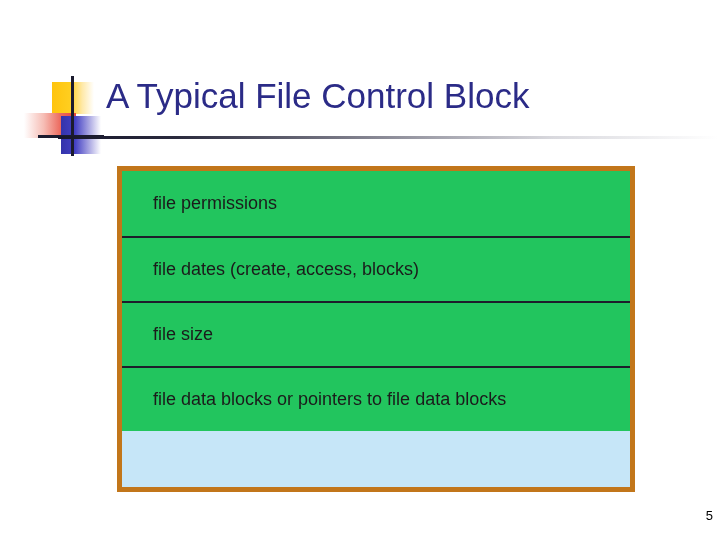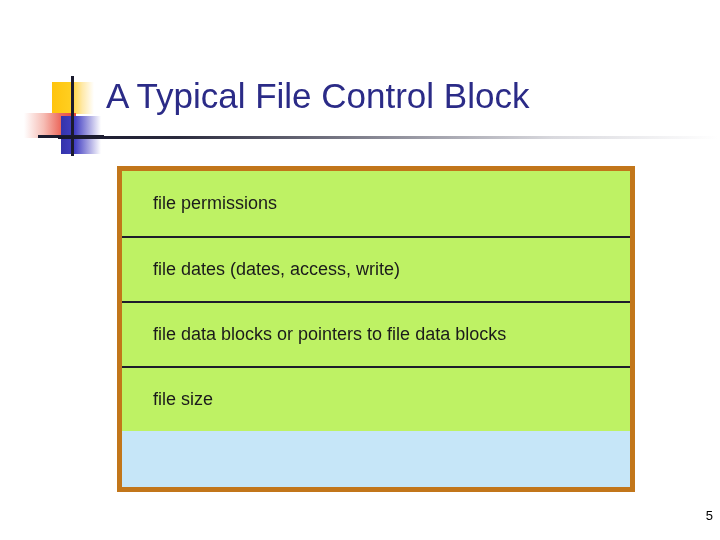--- a/index.html
+++ b/index.html
@@ -107,21 +107,21 @@
     background: #c6e6f8;
     border: 5px solid #c2761a;
     box-sizing: border-box;
   }
   .fcb-row {
     position: relative;
     height: 65px;
     box-sizing: border-box;
     display: flex;
     align-items: center;
-    background: #bef264;
+    background: #22c55e;
   }
   .fcb-row + .fcb-row {
     border-top: 2px solid #1d1d2b;
   }
   .fcb-row .row-label {
     padding-left: 31px;
     font-size: 18px;
     color: #1b1b1b;
     white-space: nowrap;
   }
@@ -152,29 +152,29 @@
 
   <div class="title-rule"></div>
 
   <div class="fcb-table">
 
     <div class="fcb-row">
       <span class="row-label">file permissions</span>
     </div>
 
     <div class="fcb-row">
-      <span class="row-label">file dates (dates, access, write)</span>
+      <span class="row-label">file dates (create, access, blocks)</span>
     </div>
 
 
     <div class="fcb-row">
-      <span class="row-label">file data blocks or pointers to file data blocks</span>
+      <span class="row-label">file size</span>
     </div>
 
     <div class="fcb-row">
-      <span class="row-label">file size</span>
+      <span class="row-label">file data blocks or pointers to file data blocks</span>
     </div>
 
   </div>
 
   <div class="page-number">5</div>
 
 </div>
 
 </body></html>

